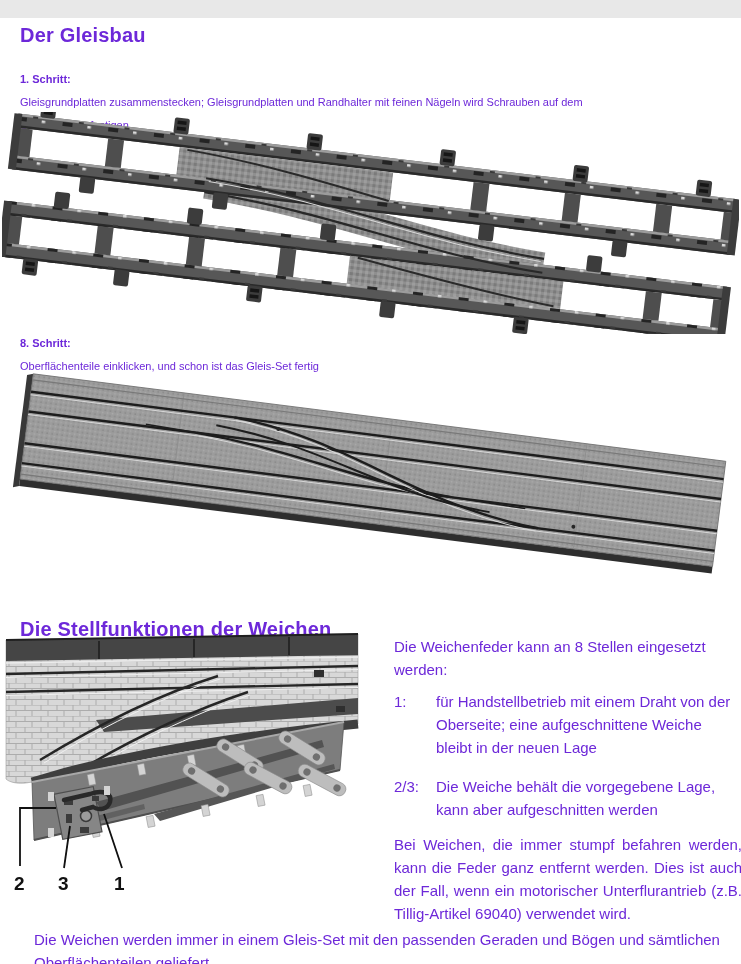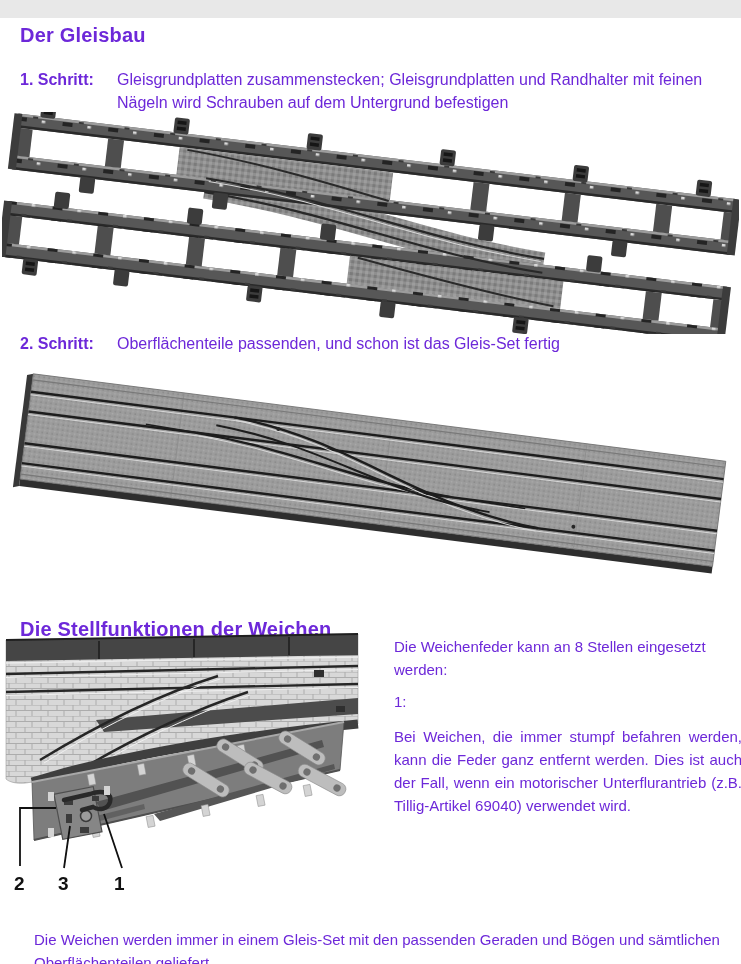--- a/index.html
+++ b/index.html
@@ -2,21 +2,21 @@
 <html lang="de"><head>
 <meta charset="utf-8">
 <style>
   html,body{margin:0;padding:0;background:#e8e8e8;}
   .page{
     position:relative;width:741px;height:964px;background:#ffffff;
     font-family:"Liberation Sans","DejaVu Sans",sans-serif;
     color:#6d28d9;overflow:hidden;margin:18px auto;
   }
   .h1{position:absolute;font-size:20px;font-weight:bold;letter-spacing:.2px;}
-  .step-row{position:absolute;display:flex;font-size:16px;line-height:23px;}
+  .step-row{position:absolute;display:flex;font-size:11px;line-height:23px;flex-direction:column;}
   .step-label{width:97px;font-weight:bold;flex:0 0 auto;}
   .step-text{width:606px;}
   .fig{position:absolute;}
   .rightcol{position:absolute;left:394px;top:617px;width:348px;font-size:15px;line-height:23px;}
   .rc-intro{margin:0 0 9px 0;width:345px;}
   .rc-item{display:flex;margin:0 0 16px 0;}
   .rc-item:last-of-type{margin-bottom:12px;}
   .rc-item .lbl{width:42px;flex:0 0 auto;}
   .rc-item .txt{width:300px;}
   .rc-note{margin:0;width:348px;text-align:justify;}
@@ -136,22 +136,22 @@
           <rect x="31" y="196" width="9" height="3.5"></rect>
         <rect x="257" y="190" width="9" height="3.5"></rect>
           <rect x="257" y="196" width="9" height="3.5"></rect>
         <rect x="525" y="190" width="9" height="3.5"></rect>
           <rect x="525" y="196" width="9" height="3.5"></rect>
       </g>
     </g>
   </svg>
 
   <div class="step-row" style="left:20px;top:314px;">
-    <div class="step-label">2. Schritt:</div>
-    <div class="step-text">Oberflächenteile passenden, und schon ist das Gleis-Set fertig</div>
+    <div class="step-label">8. Schritt:</div>
+    <div class="step-text">Oberflächenteile einklicken, und schon ist das Gleis-Set fertig</div>
   </div>
 
   <svg class="fig" style="left:0px;top:342px;" width="741" height="226" viewBox="0 0 741 226">
     <defs>
       <pattern id="tex2" width="5" height="5" patternUnits="userSpaceOnUse">
         <rect width="5" height="5" fill="#9c9c9c"></rect>
         <circle cx="1.2" cy="1.2" r="0.9" fill="#8a8a8a"></circle>
         <circle cx="3.6" cy="3.6" r="0.9" fill="#aaaaaa"></circle>
       </pattern>
     </defs>
@@ -293,19 +293,24 @@
 
     <text x="10" y="262" font-size="19" font-weight="bold" fill="#111111">2</text>
     <text x="54" y="262" font-size="19" font-weight="bold" fill="#111111">3</text>
     <text x="110" y="262" font-size="19" font-weight="bold" fill="#111111">1</text>
   </svg>
 
   <div class="rightcol">
     <p class="rc-intro">Die Weichenfeder kann an 8 Stellen eingesetzt werden:</p>
     <div class="rc-item">
       <div class="lbl">1:</div>
+      <div class="txt">für Handstellbetrieb mit einem Draht von der Oberseite; eine aufgeschnittene Weiche bleibt in der neuen Lage</div>
+    </div>
+    <div class="rc-item">
+      <div class="lbl">2/3:</div>
+      <div class="txt">Die Weiche behält die vorgegebene Lage, kann aber aufgeschnitten werden</div>
     </div>
     <p class="rc-note">Bei Weichen, die immer stumpf befahren werden, kann die Feder ganz entfernt werden. Dies ist auch der Fall, wenn ein motorischer Unterflurantrieb (z.B. Tillig-Artikel 69040) verwendet wird.</p>
   </div>
 
   <div class="footer">Die Weichen werden immer in einem Gleis-Set mit den passenden Geraden und Bögen und sämtlichen Oberflächenteilen geliefert.</div>
 
 </div>
 
 </body></html>

